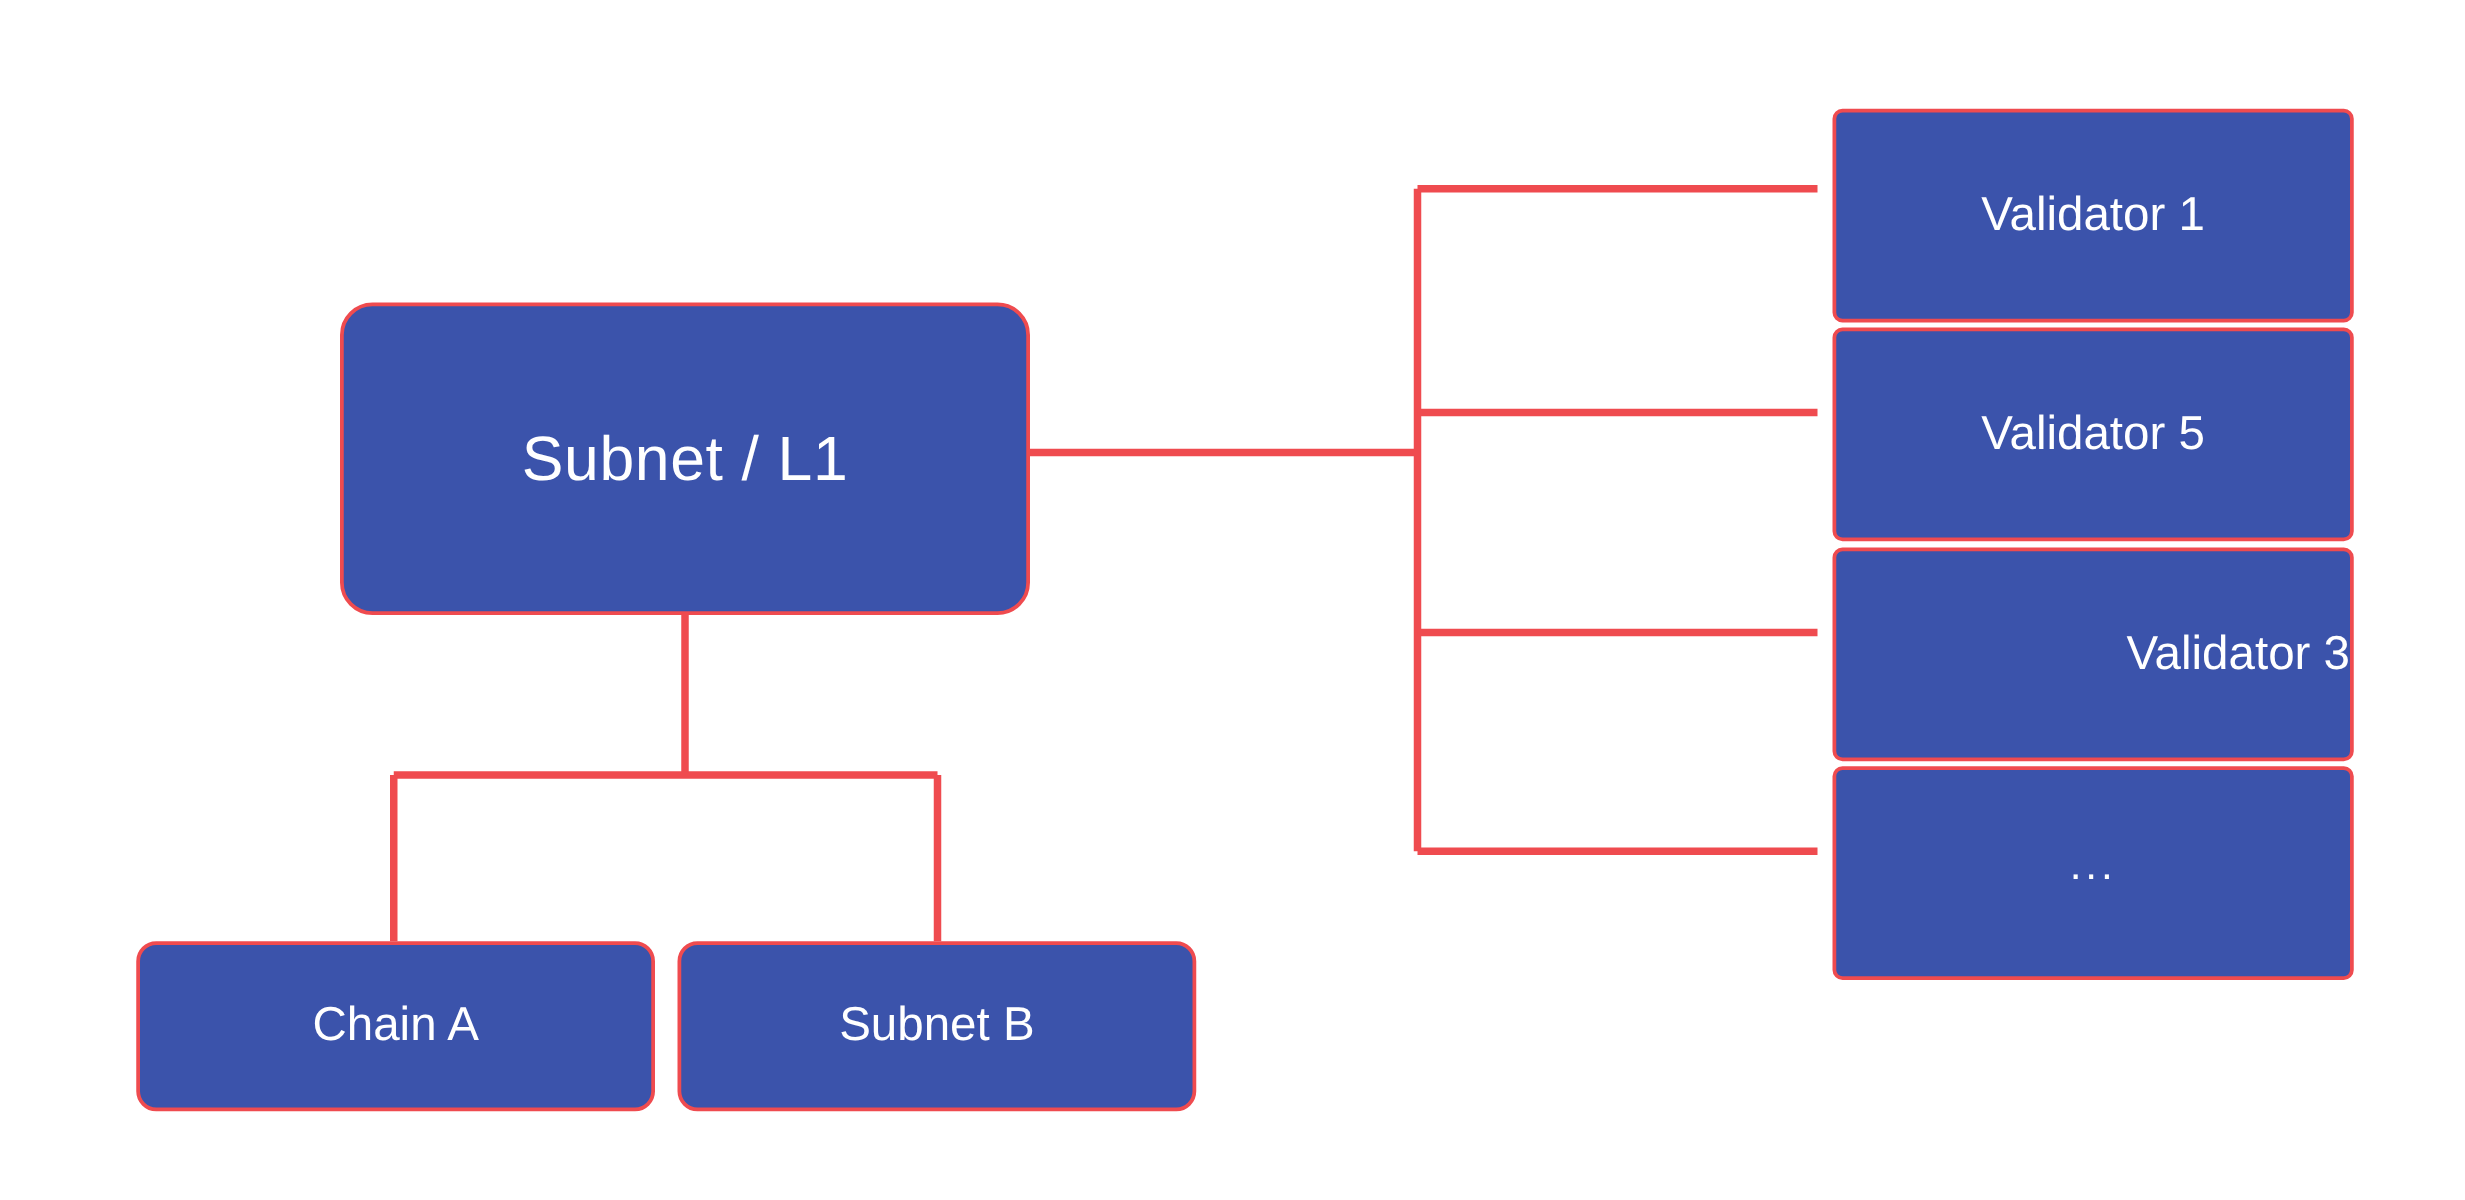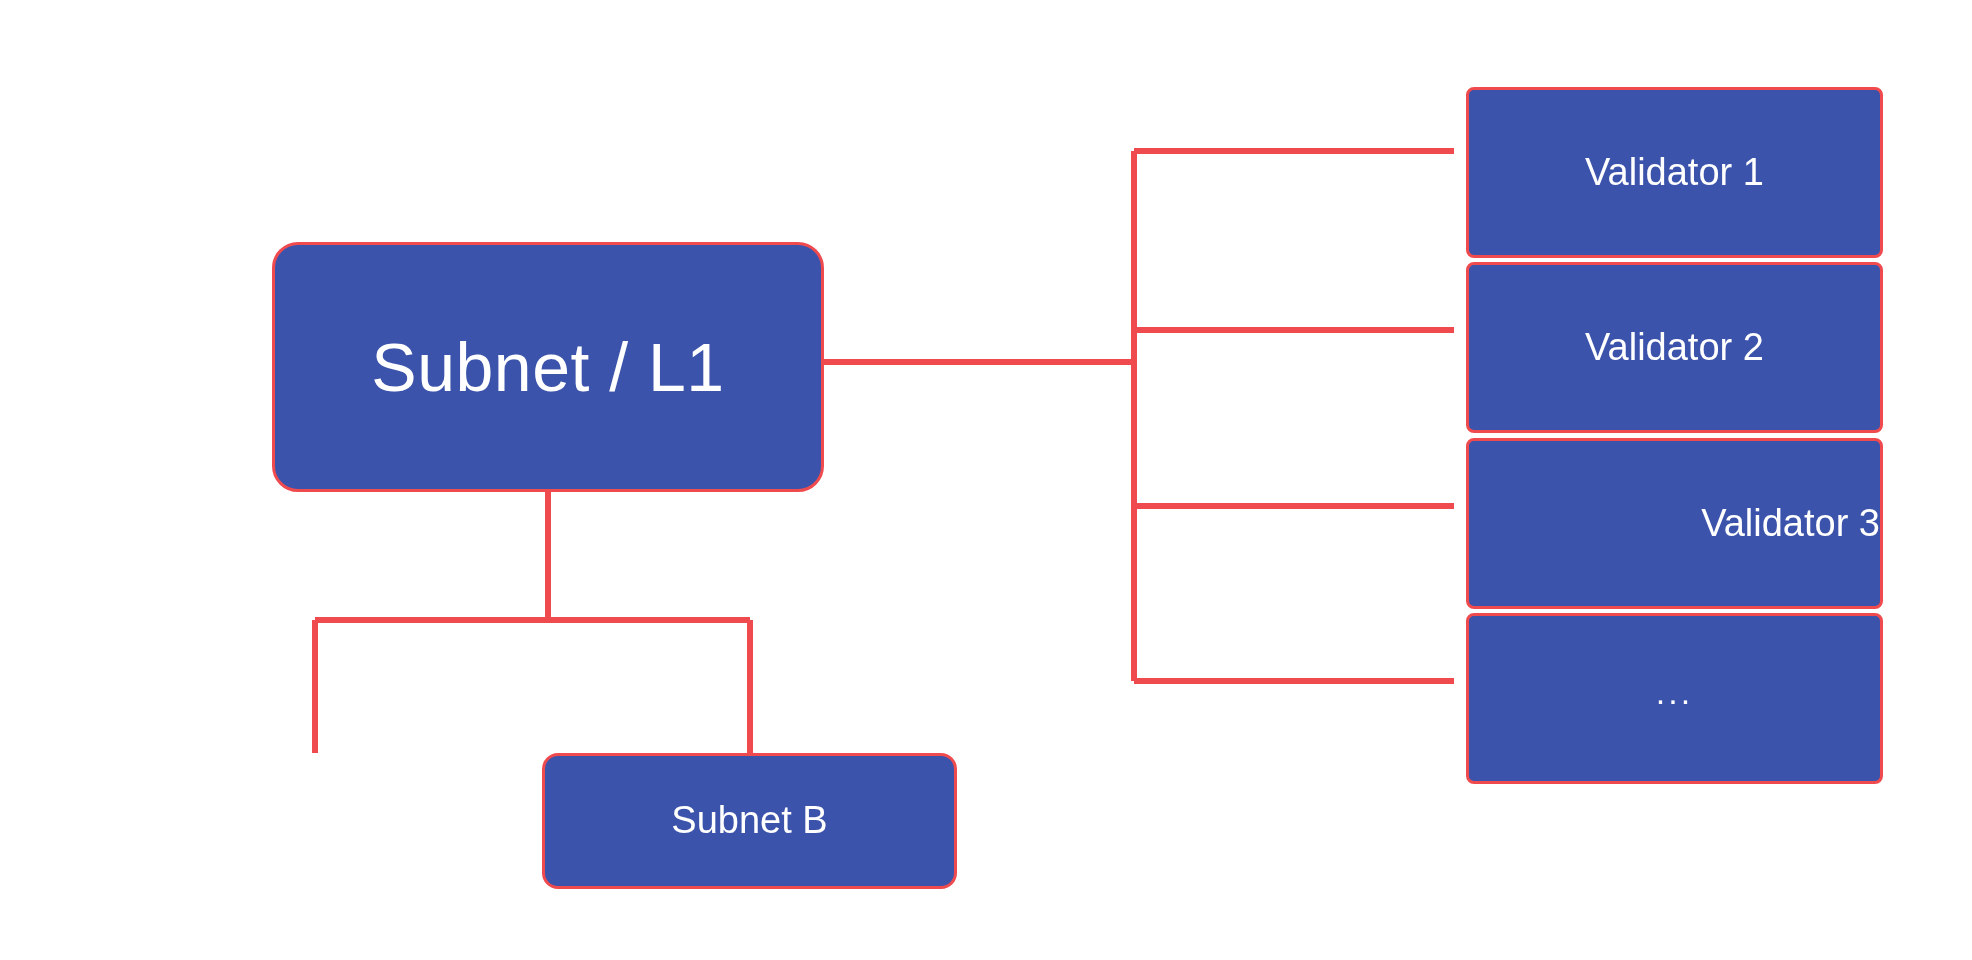--- a/index.html
+++ b/index.html
@@ -40,21 +40,21 @@
     text-align: center;
     line-height: 1.1;
     -webkit-font-smoothing: antialiased;
   }
   .node-root {
     left: 272px;
     top: 242px;
     width: 552px;
     height: 250px;
     border-radius: 26px;
-    font-size: 68px;
+    font-size: 50px;
     font-weight: 400;
     letter-spacing: 0.5px;
     align-items: center;
   }
   .node-child {
     width: 415px;
     height: 136px;
     font-size: 38px;
     font-weight: 400;
     border-radius: 16px;
@@ -105,31 +105,34 @@
       <path d="M 315 620 L 750 620"></path>
       <path d="M 315 620 L 315 753"></path>
       <path d="M 750 620 L 750 753"></path>
     </g>
   </svg>
 
   <div class="node node-root">
     <span class="node-label">Subnet / L1</span>
   </div>
 
+  <div class="node node-child node-chain-a">
+    <span class="node-label">Chain A</span>
+  </div>
 
   <div class="node node-child node-chain-b">
     <span class="node-label">Subnet B</span>
   </div>
 
   <div class="node node-validator node-validator-1">
     <span class="node-label">Validator 1</span>
   </div>
 
   <div class="node node-validator node-validator-2">
-    <span class="node-label">Validator 2</span>
+    <span class="node-label">Validator 5</span>
   </div>
 
   <div class="node node-validator node-validator-3">
     <span class="node-label">Validator 3</span>
   </div>
 
   <div class="node node-validator node-validator-more">
     <span class="node-label">...</span>
   </div>
 

